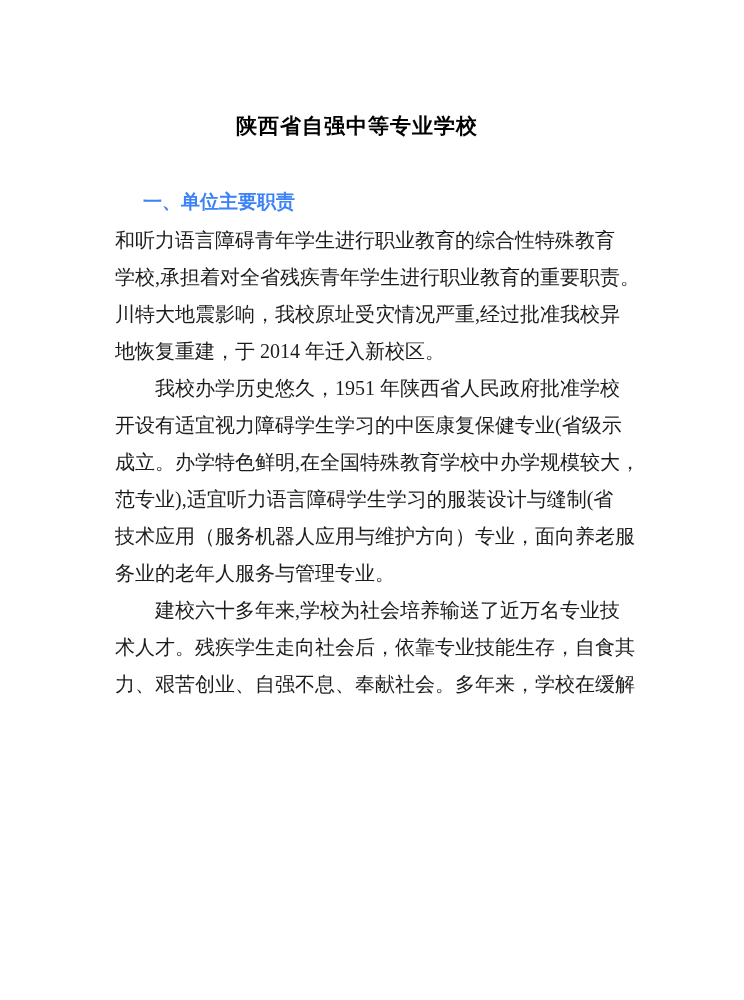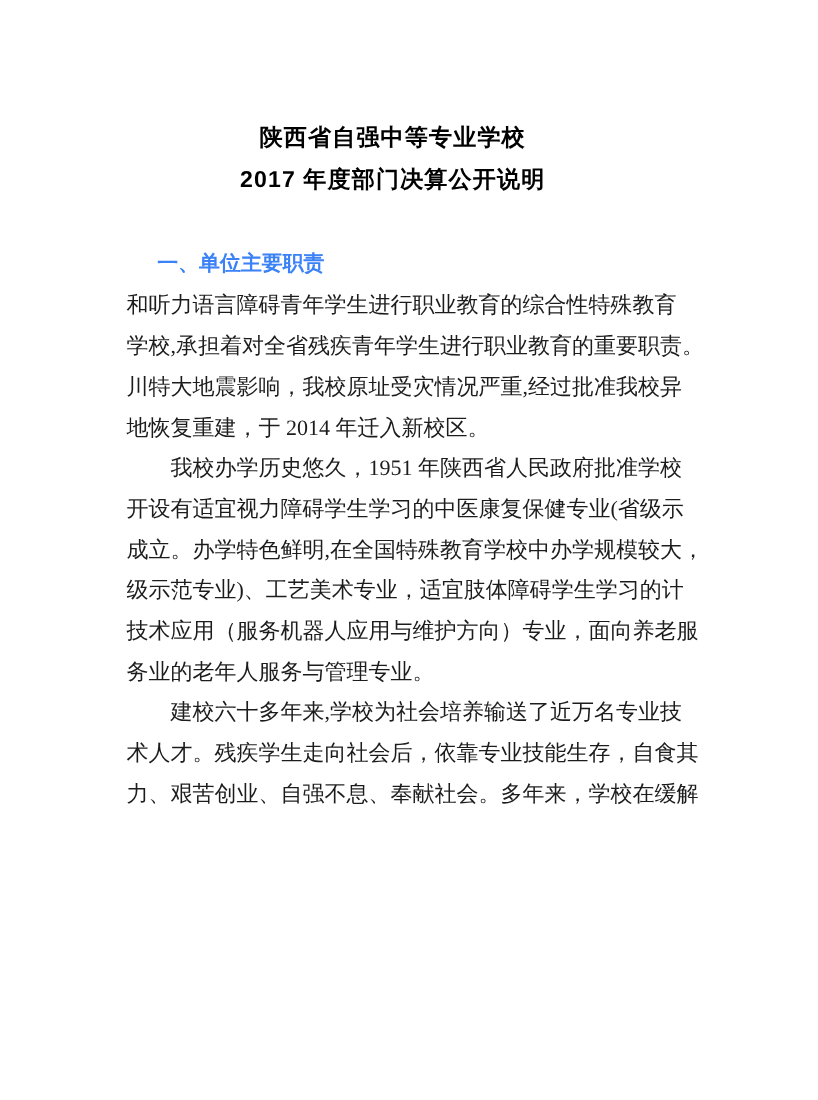--- a/index.html
+++ b/index.html
@@ -60,31 +60,30 @@
     text-align: left;
     text-align-last: left;
   }
 </style>
 </head>
 <body>
 
 <div class="page">
   <div class="content">
     <div class="doc-title doc-title-1">陕西省自强中等专业学校</div>
-    <div class="doc-title doc-title-2">2017 年度部门决算公开说明</div>
     <div class="section-heading">一、单位主要职责</div>
     <div class="document-body">
         <div class="line">和听力语言障碍青年学生进行职业教育的综合性特殊教育</div>
         <div class="line">学校,承担着对全省残疾青年学生进行职业教育的重要职责。</div>
         <div class="line">川特大地震影响，我校原址受灾情况严重,经过批准我校异</div>
         <div class="line short">地恢复重建，于 2014 年迁入新校区。</div>
         <div class="line first">我校办学历史悠久，1951 年陕西省人民政府批准学校</div>
         <div class="line">开设有适宜视力障碍学生学习的中医康复保健专业(省级示</div>
         <div class="line">成立。办学特色鲜明,在全国特殊教育学校中办学规模较大，</div>
-        <div class="line">级示范专业)、工艺美术专业，适宜肢体障碍学生学习的计</div>
+        <div class="line">范专业),适宜听力语言障碍学生学习的服装设计与缝制(省</div>
         <div class="line">技术应用（服务机器人应用与维护方向）专业，面向养老服</div>
         <div class="line short">务业的老年人服务与管理专业。</div>
         <div class="line first">建校六十多年来,学校为社会培养输送了近万名专业技</div>
         <div class="line">术人才。残疾学生走向社会后，依靠专业技能生存，自食其</div>
         <div class="line">力、艰苦创业、自强不息、奉献社会。多年来，学校在缓解</div>
       </div>
   </div>
 </div>
 
 </body></html>

